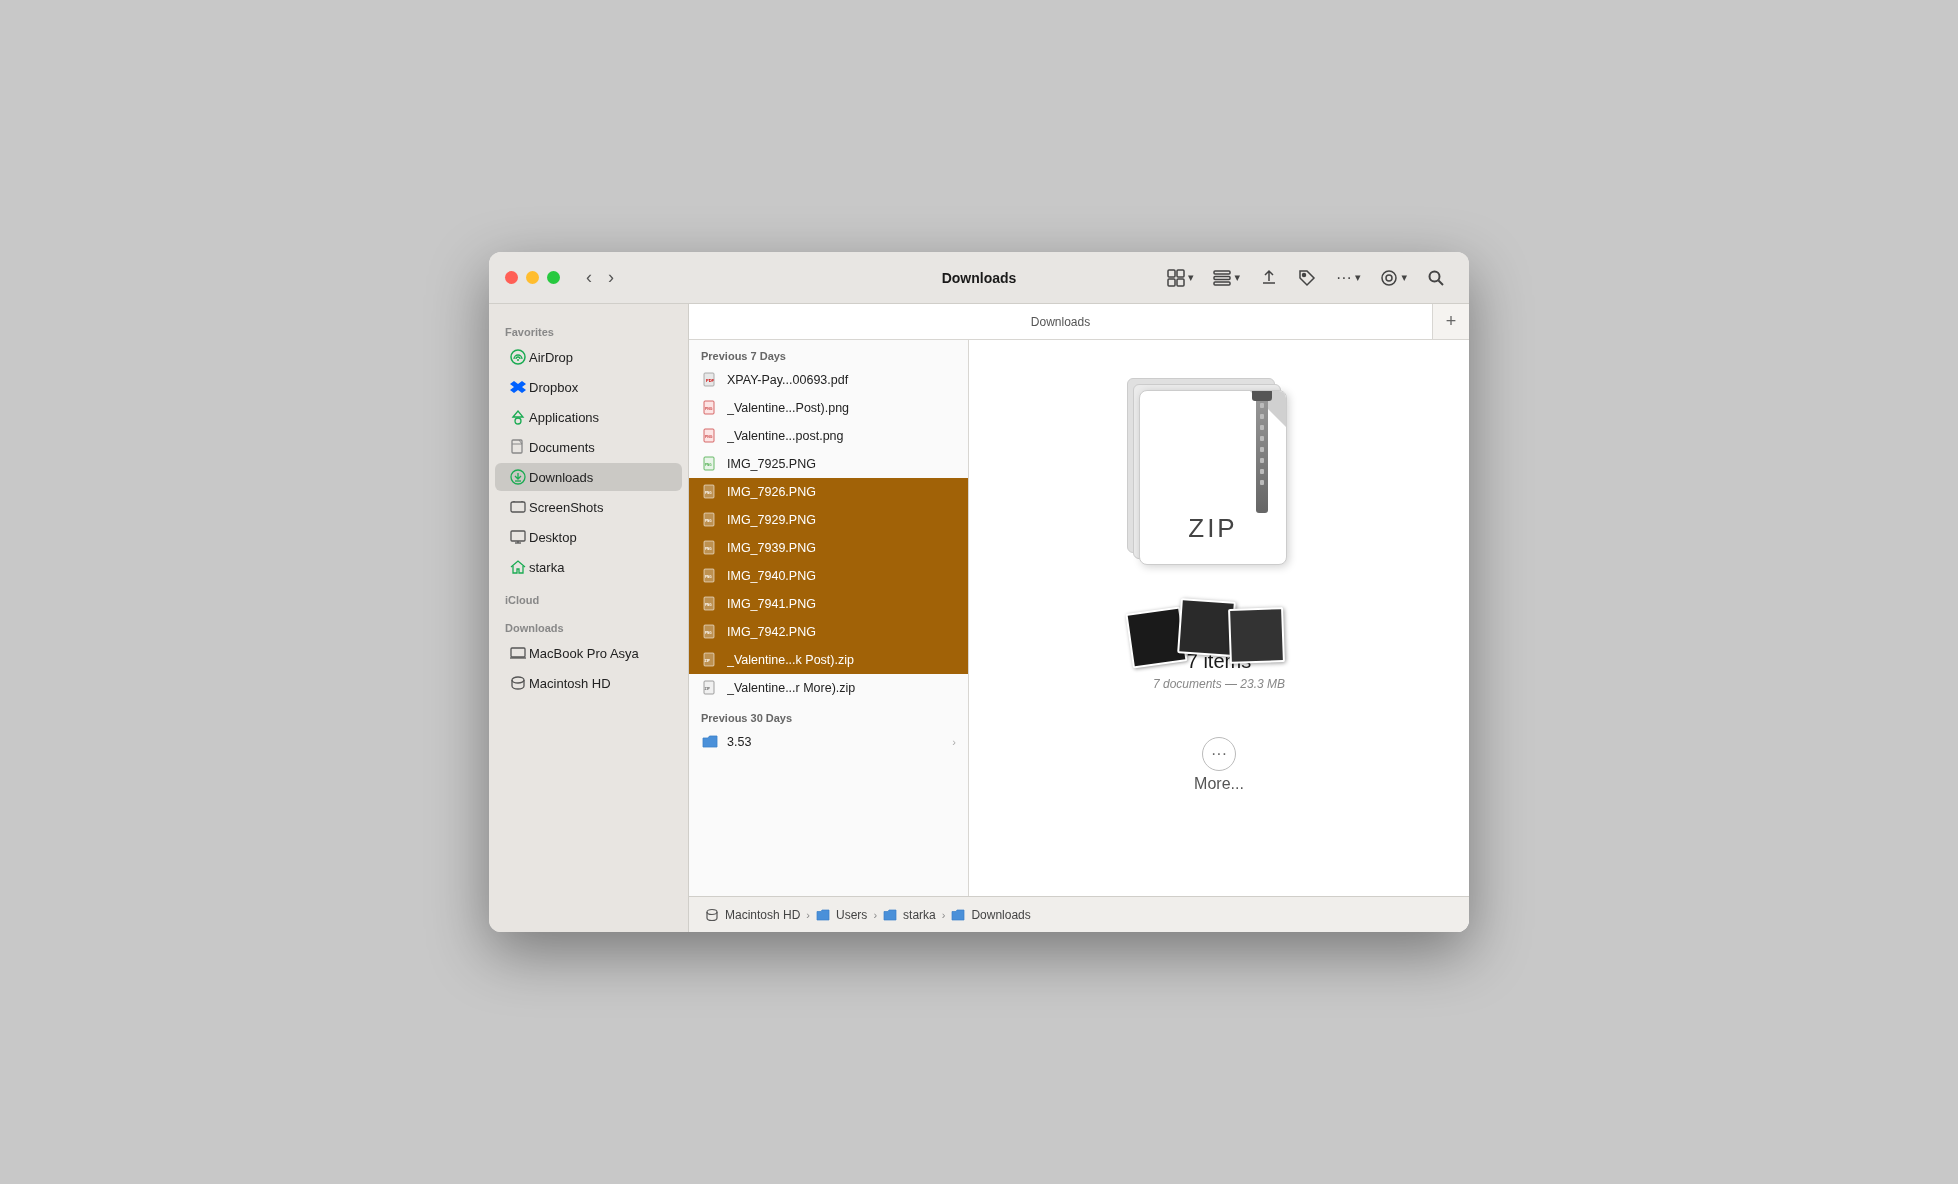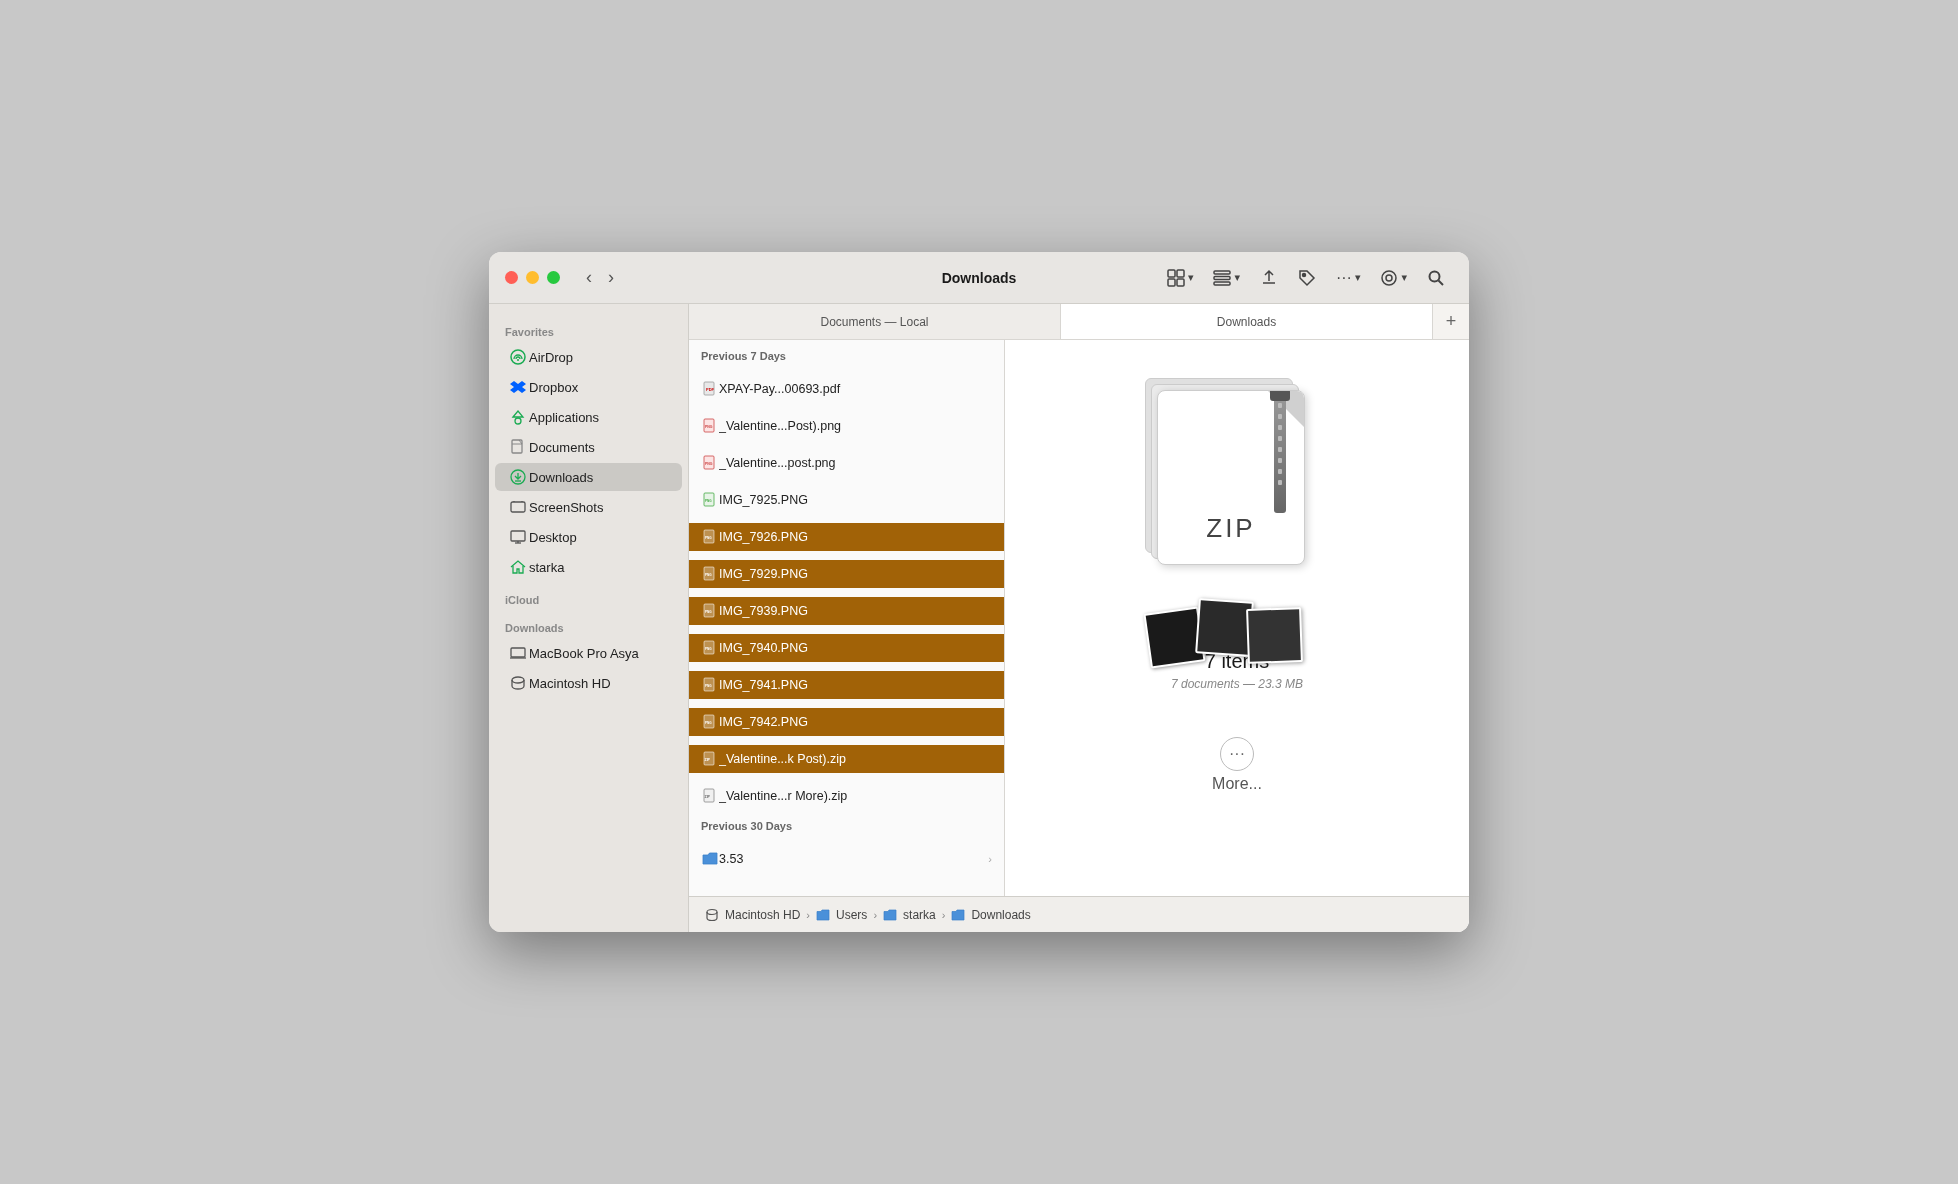--- a/index.html
+++ b/index.html
@@ -177,45 +177,45 @@
       flex-shrink: 0;
     }
     
     .split-view {
       display: flex;
       flex: 1;
       overflow: hidden;
     }
     
     .file-list-pane {
-      width: 316px;
+      width: 280px;
       border-right: 1px solid #d8d6d2;
       overflow-y: auto;
       flex-shrink: 0;
       background: #fafafa;
     }
     .section-header {
       font-size: 11px;
       font-weight: 600;
       color: #666;
       padding: 10px 12px 4px;
       position: sticky;
       top: 0;
       background: #fafafa;
       z-index: 1;
     }
     .file-item {
       display: flex;
       align-items: center;
+      gap: 8px;
       padding: 5px 12px;
       cursor: pointer;
       font-size: 12.5px;
       color: #222;
       min-height: 28px;
-      margin-top: 9px;
     }
     .file-item.selected {
       background: #a16207;
       color: #fff;
     }
     .file-item.selected .file-icon { color: #fff; }
     .file-icon {
       width: 18px;
       height: 18px;
       flex-shrink: 0;
@@ -491,23 +491,20 @@
             <path d="M2 5v6c0 1.66 2.69 3 6 3s6-1.34 6-3V5" stroke="#555" stroke-width="1.3"></path>
           </svg>
         </div>
         <span class="sidebar-item-label">Macintosh HD</span>
       </div>
     </div>
 
     <div class="content">
 
       <div class="panel-tabs">
-        <div class="panel-tab">
-          <span>Documents — Local</span>
-        </div>
         <div class="panel-tab active">
           <span>Downloads</span>
         </div>
         <div class="panel-tab-add">+</div>
       </div>
 
       <div class="split-view">
 
         <div class="file-list-pane">
           <div class="section-header">Previous 7 Days</div>

